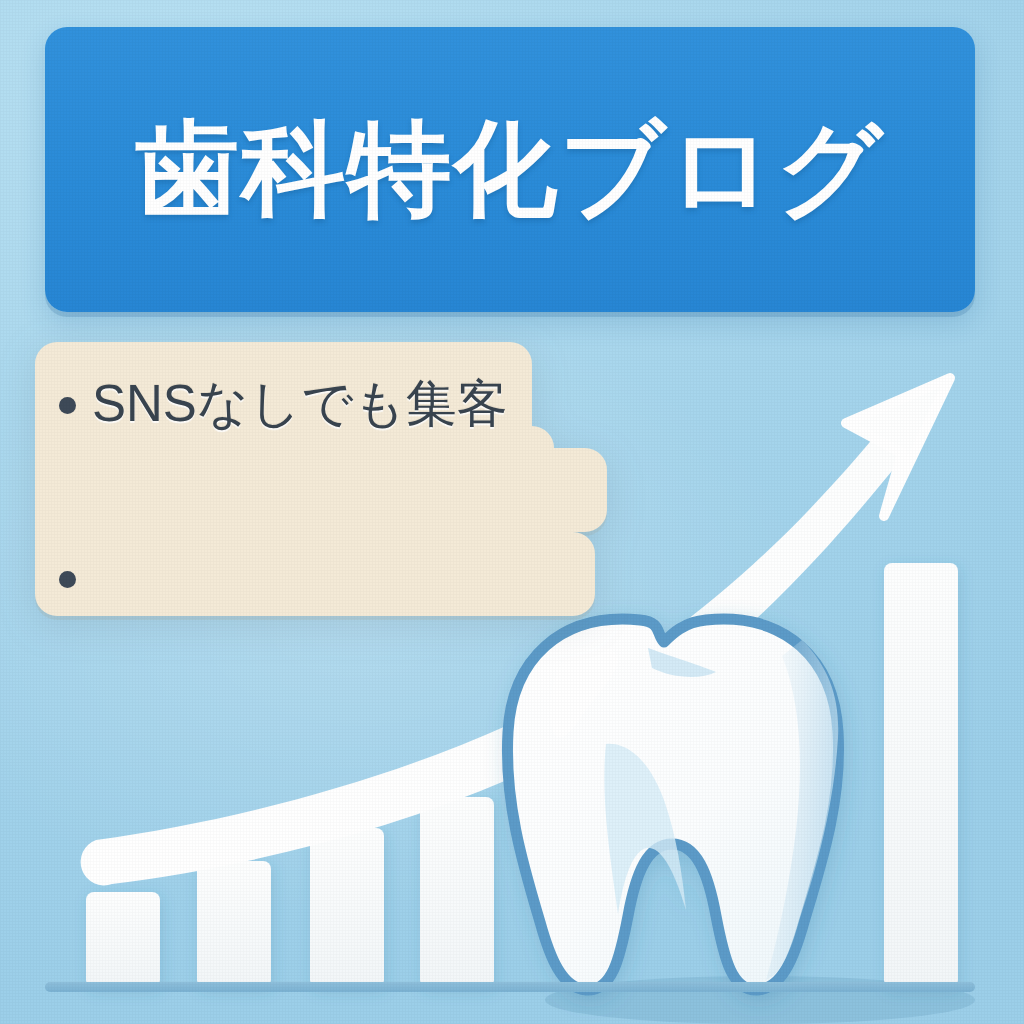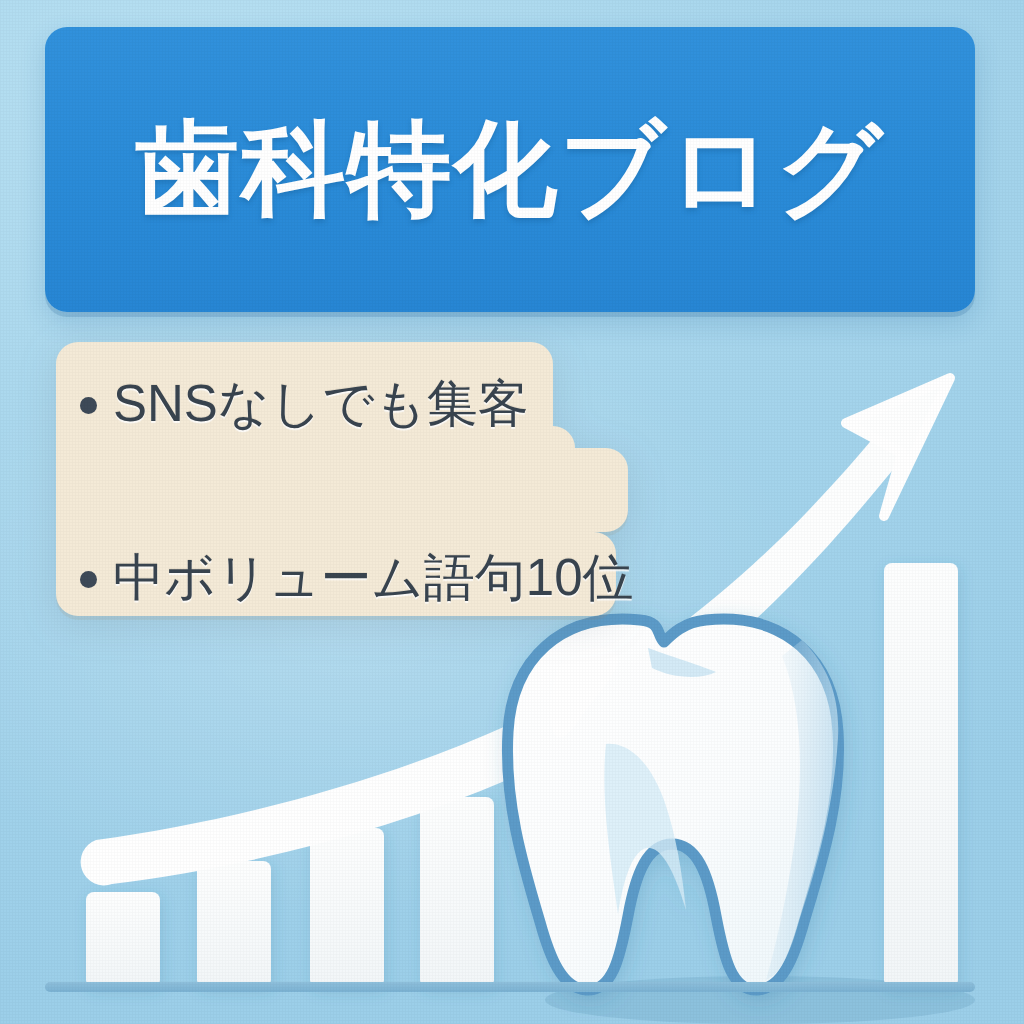--- a/index.html
+++ b/index.html
@@ -58,21 +58,21 @@
     font-size: 104px;
     font-weight: 700;
     line-height: 1.18;
     letter-spacing: 2px;
     white-space: nowrap;
     text-shadow: 0 3px 5px rgba(18,82,132,0.30);
   }
   
   .card {
     position: absolute;
-    left: 56px;
+    left: 35px;
     top: 342px;
     width: 572px;
     height: 274px;
     pointer-events: none;
     padding-left: 19px;
   }
   .card-shape {
     position: absolute;
     inset: 0;
     filter: drop-shadow(0 4px 0 rgba(160,140,110,0.13)) drop-shadow(0 8px 18px rgba(90,110,130,0.17));
@@ -255,19 +255,18 @@
                L 0 22
                A 22 22 0 0 1 22 0 Z" fill="#f4ead7"></path>
     </svg>
     <div class="card-content">
       <div class="bullet-row">
         <span class="bullet-dot"></span>
         <span class="bullet-text">SNSなしでも集客</span>
       </div>
       <div class="bullet-row">
         <span class="bullet-dot"></span>
-        <span class="bullet-text">中ボリューム語句10位</span>
       </div>
     </div>
   </div>
 
   <div class="noise"></div>
 </div>
 
 </body></html>

